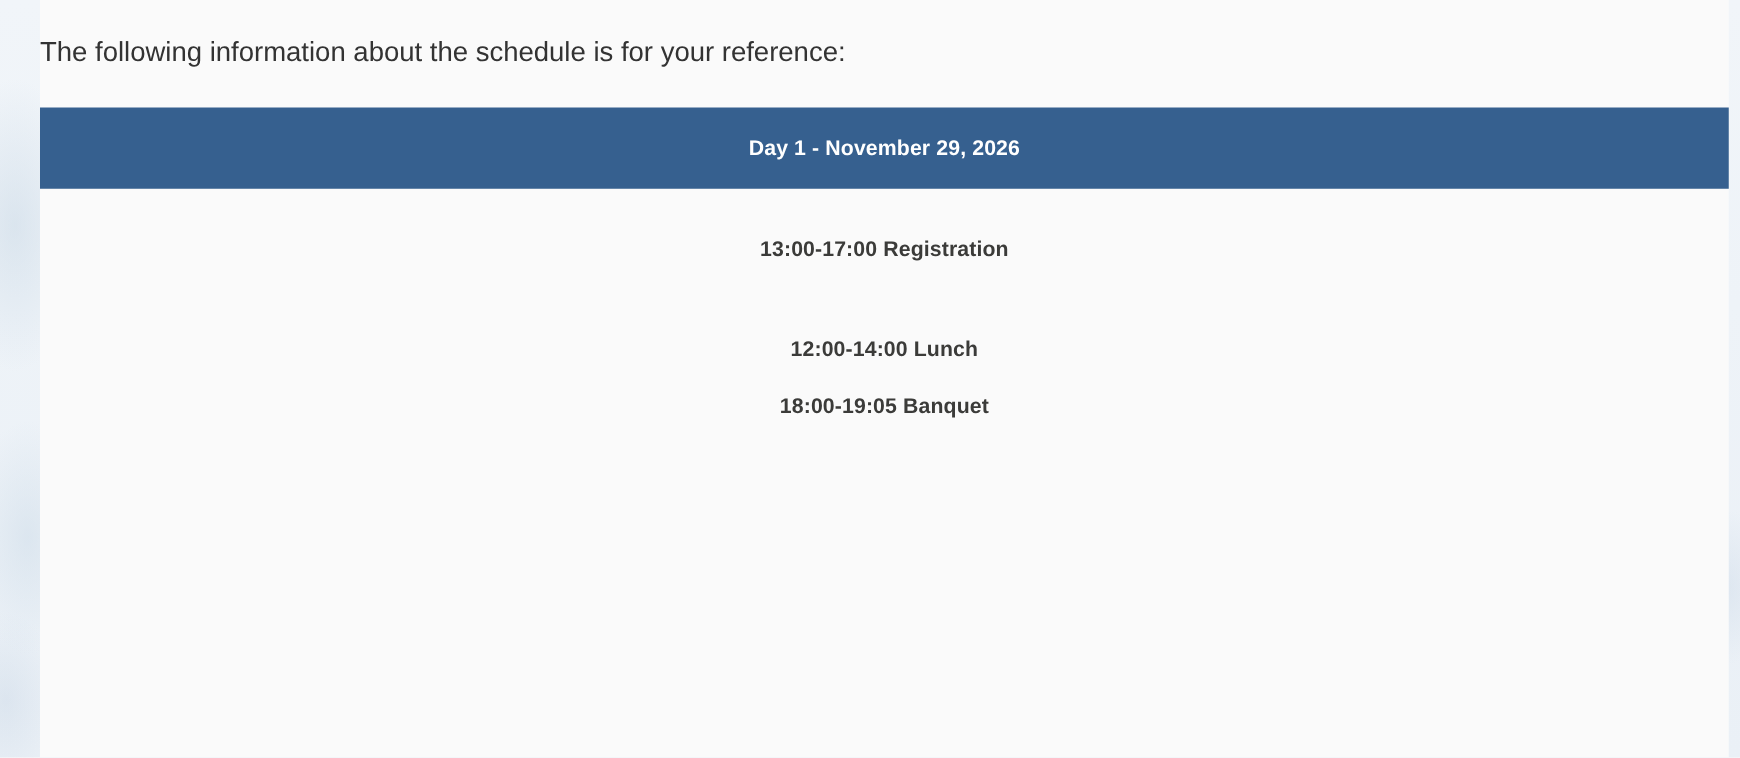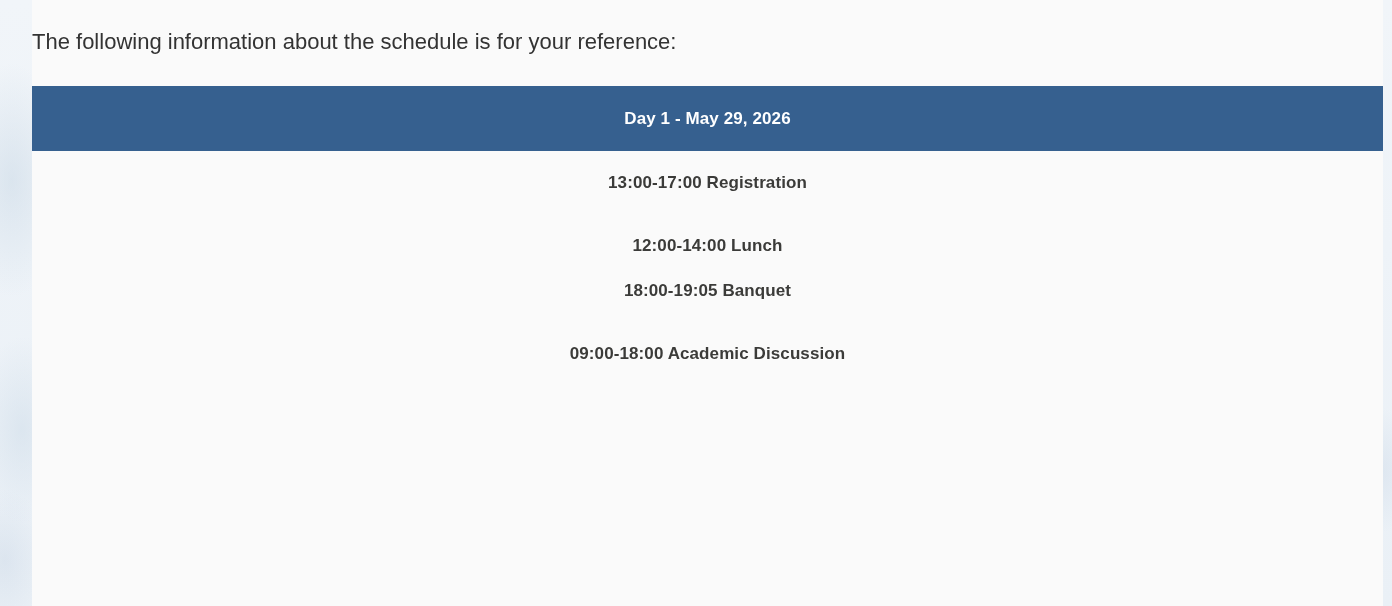--- a/index.html
+++ b/index.html
@@ -70,21 +70,21 @@
     color: #ffffff;
     font-size: 17px;
     font-weight: bold;
     height: 65px;
     line-height: 65px;
     text-align: center;
     letter-spacing: 0.1px;
   }
 
   .day-items {
-    padding-top: 9px;
+    padding-top: 26px;
     padding-bottom: 9px;
   }
 
   .schedule-item {
     text-align: center;
     font-size: 17px;
     font-weight: bold;
     color: #3b3b39;
     height: 45px;
     line-height: 45px;
@@ -96,32 +96,29 @@
 
 <div class="page-texture"></div>
 
 <div class="content-sheet"></div>
 
 <div class="intro-text">The following information about the schedule is for your reference:</div>
 
 <div class="schedule">
 
   <div class="day-block">
-    <div class="day-header">Day 1 - May 29, 2026</div>
+    <div class="day-header">Day 1 - November 29, 2026</div>
     <div class="day-items">
       <div class="schedule-item">13:00-17:00 Registration</div>
     </div>
   </div>
 
   <div class="day-block">
     <div class="day-items">
       <div class="schedule-item">12:00-14:00 Lunch</div>
       <div class="schedule-item">18:00-19:05 Banquet</div>
     </div>
   </div>
 
   <div class="day-block">
-    <div class="day-items">
-      <div class="schedule-item">09:00-18:00 Academic Discussion</div>
-    </div>
   </div>
 
 </div>
 
 </body></html>

